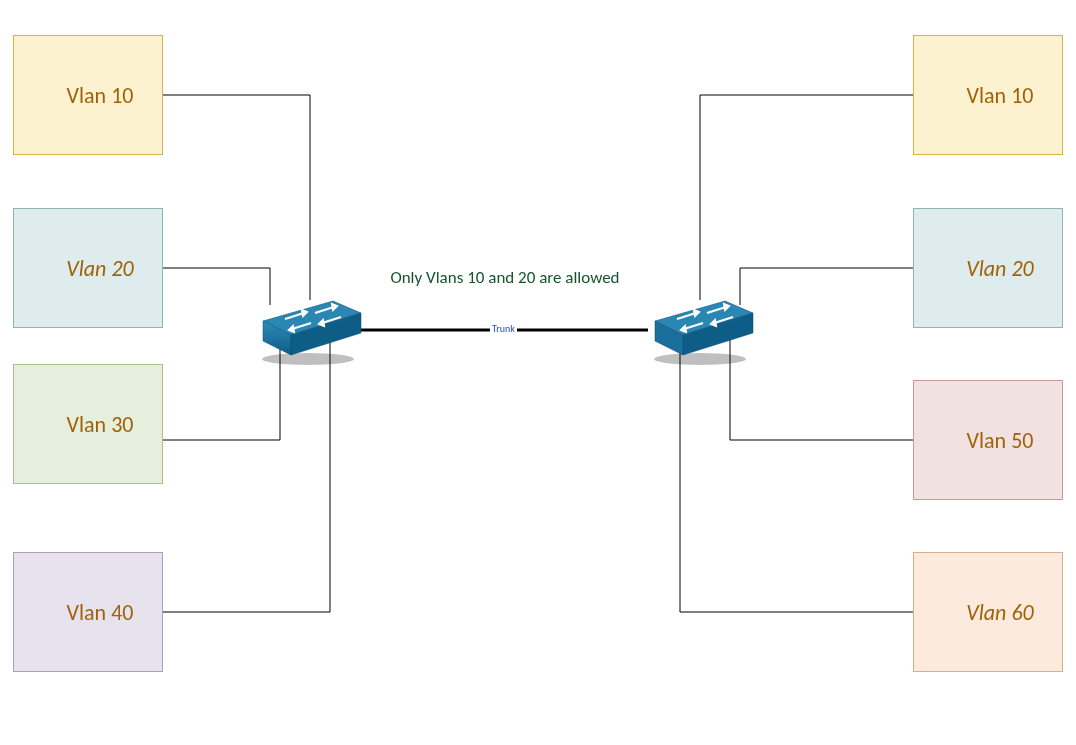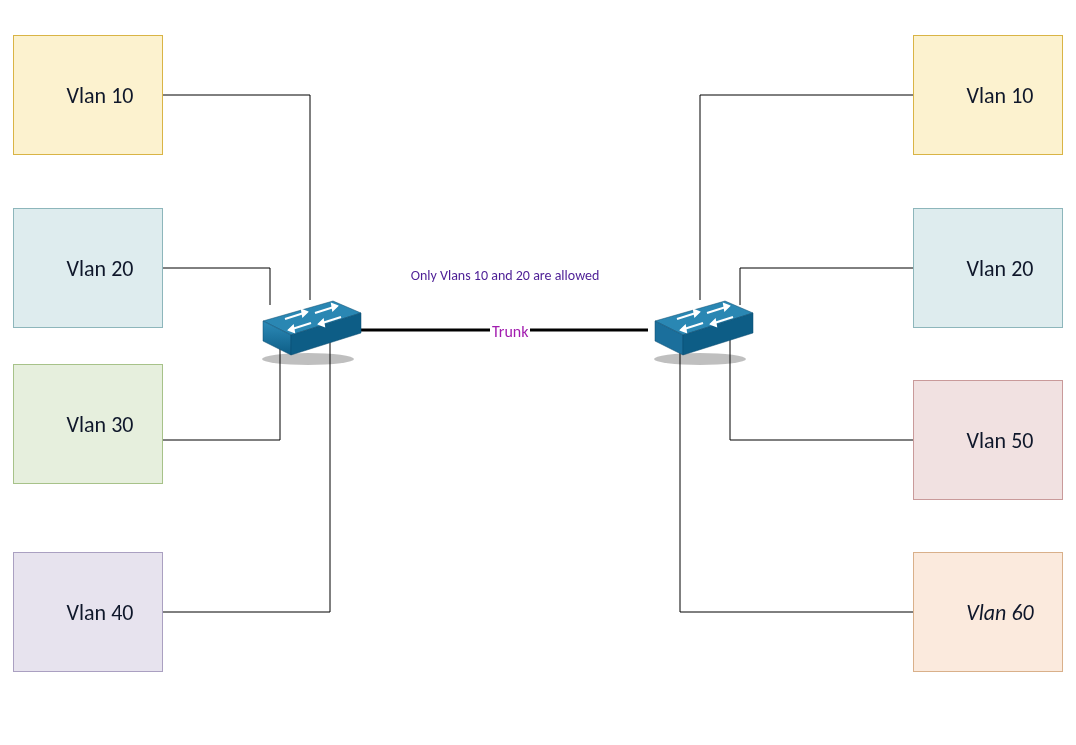--- a/index.html
+++ b/index.html
@@ -14,26 +14,26 @@
   }
   .vlan-box {
     position: absolute;
     width: 150px;
     height: 120px;
     border: 1px solid;
     display: flex;
     align-items: center;
     justify-content: center;
     font-size: 22px;
-    color: #0f172a;
+    color: #a16207;
     box-sizing: border-box;
     padding-left: 24px;
   }
   .yellow { background: #fcf2cf; border-color: #d9b445; }
-  .blue   { background: #deecee; border-color: #8db6bb; }
+  .blue   { background: #deecee; border-color: #8db6bb; font-style: italic; }
   .green  { background: #e6efdd; border-color: #a7c289; }
   .purple { background: #e7e3ee; border-color: #aaa0c1; }
   .pink   { background: #f1e1e1; border-color: #c99a9a; }
   .orange { background: #fbeadd; border-color: #d9b08a; }
 
   svg.layer {
     position: absolute;
     left: 0; top: 0;
     width: 1076px; height: 745px;
     pointer-events: none;
@@ -41,31 +41,31 @@
 
   .switch {
     position: absolute;
     width: 110px;
     height: 72px;
   }
   .switch svg { width: 100%; height: 100%; overflow: visible; }
 
   .trunk-label {
     position: absolute;
-    font-size: 16px;
-    color: #a21caf;
+    font-size: 10px;
+    color: #1d4ed8;
     background: #fff;
     padding: 0 2px;
   }
   .caption {
     position: absolute;
     width: 260px;
     text-align: center;
-    font-size: 14px;
-    color: #4c1d95;
+    font-size: 17px;
+    color: #14532d;
     line-height: 1.4;
   }
 </style>
 </head>
 <body>
 
 <svg class="layer">
 
   <line x1="360" y1="330" x2="648" y2="330" stroke="#000" stroke-width="3"></line>
 

